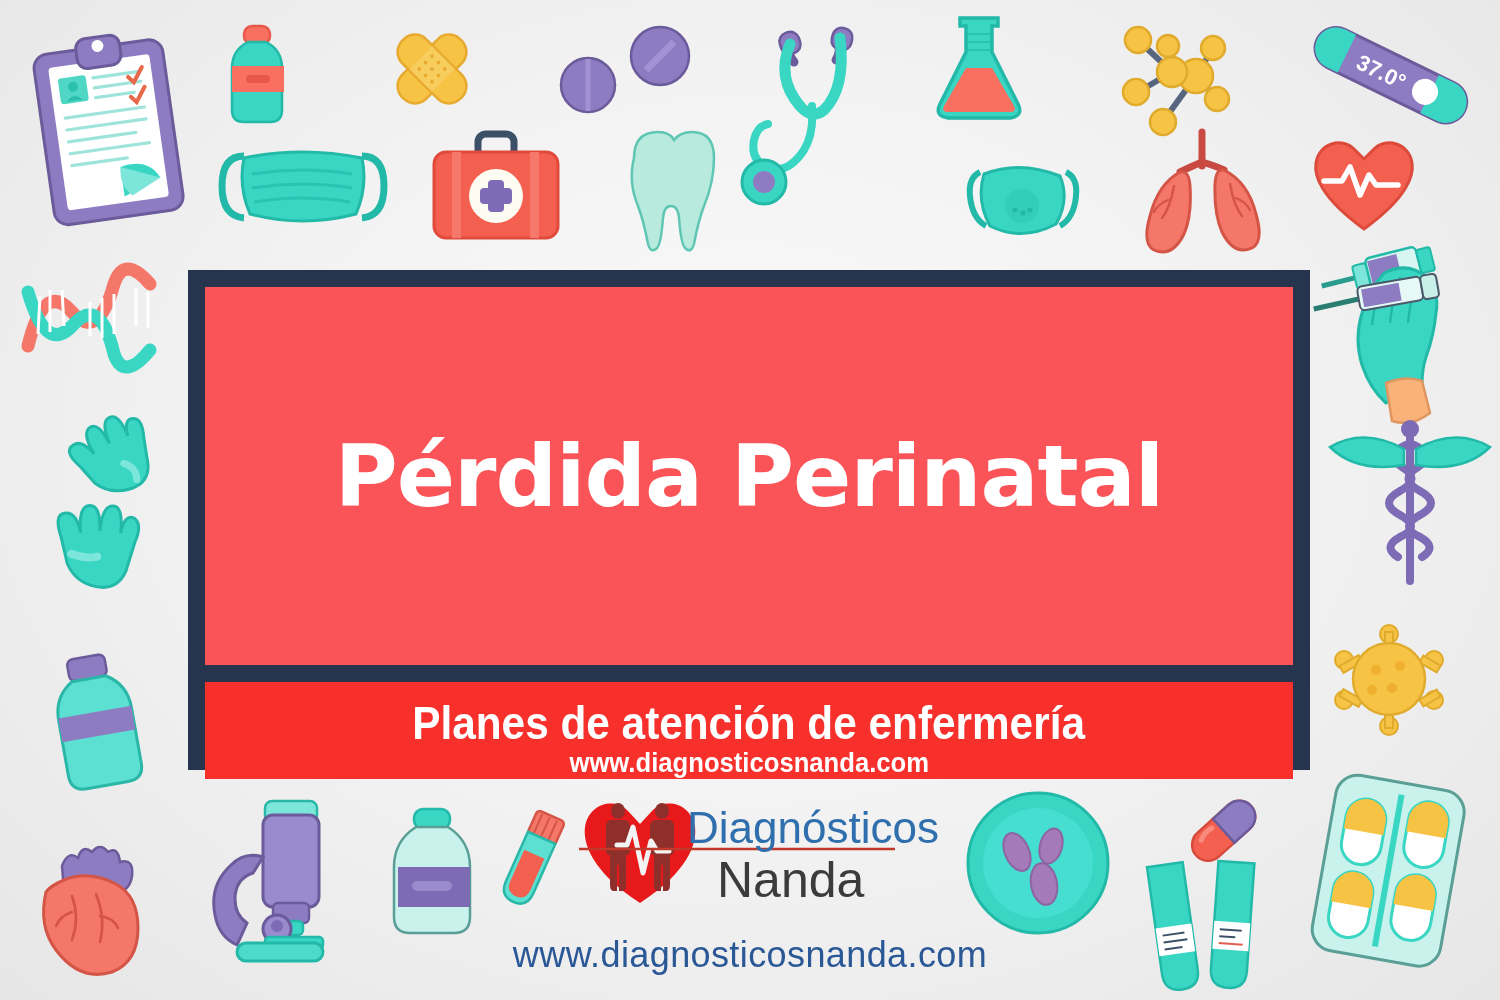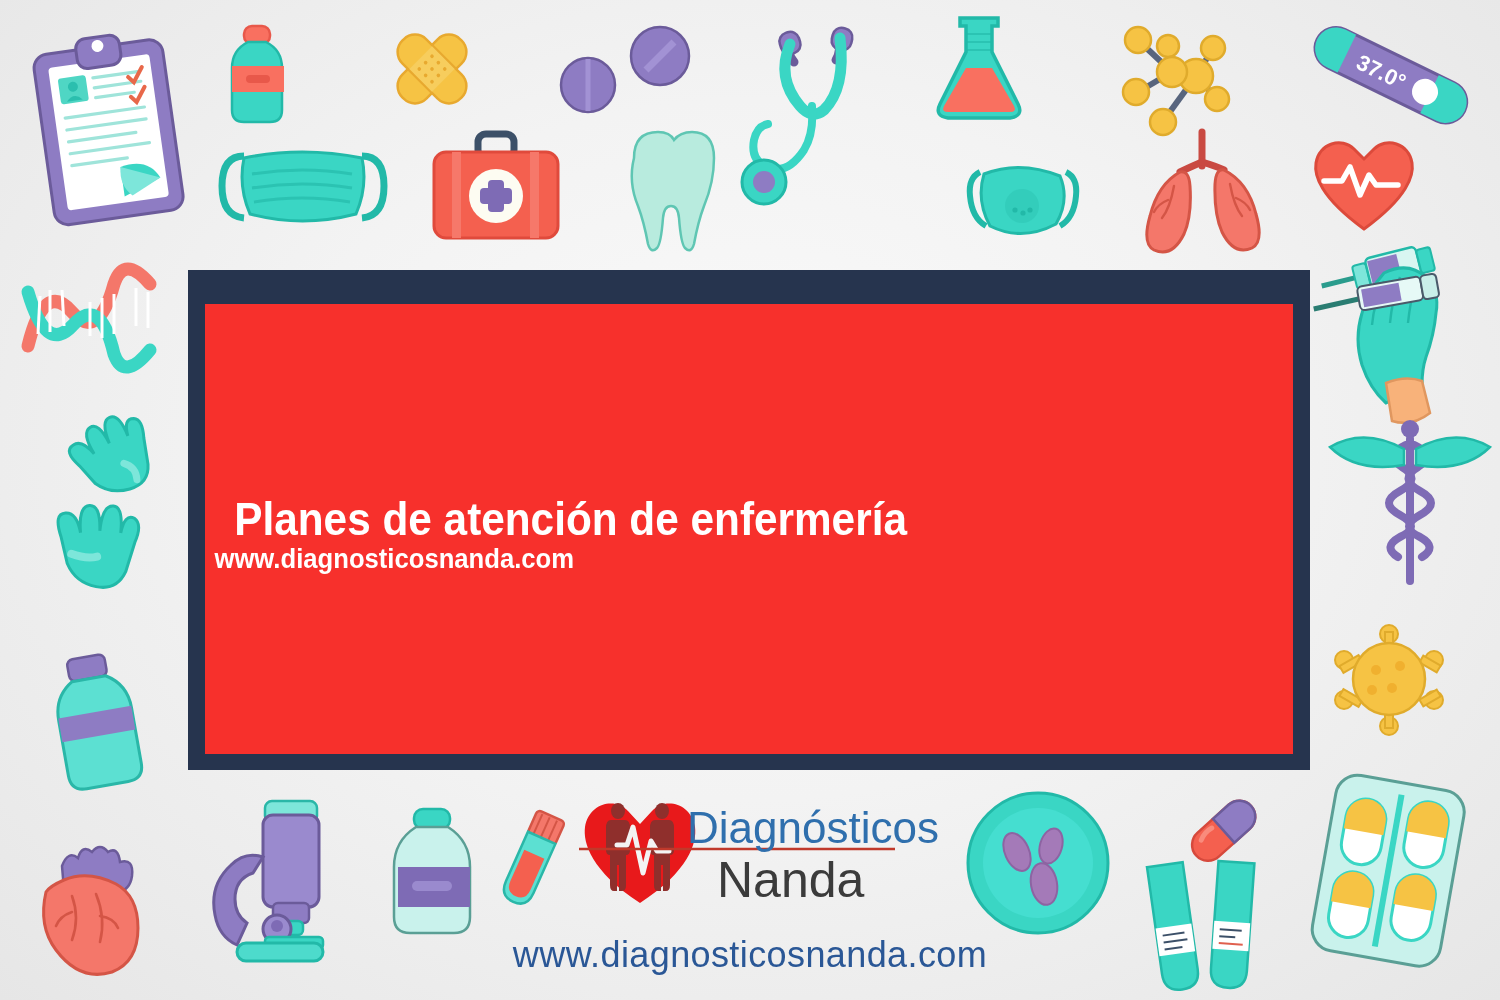--- a/index.html
+++ b/index.html
@@ -43,22 +43,22 @@
     line-height:1;
     text-align:center;
     font-family:"DejaVu Sans","Liberation Sans",sans-serif;
     white-space:nowrap;
   }
   .band-gap{flex:0 0 17px;background:#26344e;}
   .band{
     flex:1 1 auto;
     background:#f7302c;
     display:flex;flex-direction:column;
-    align-items:flex-start;justify-content:center;
-    padding-top:12px;
+    align-items:center;justify-content:center;
+    padding-top:18px;
   }
   .band-title{
     color:#ffffff;
     font-size:46px;
     font-weight:bold;
     line-height:1.02;
     text-align:center;
     white-space:nowrap;
     transform:scaleX(0.92);
     font-family:"Liberation Sans","DejaVu Sans",sans-serif;
@@ -523,20 +523,23 @@
           <path d="M94 44 a20 20 0 0 1 20 -20 h0 a20 20 0 0 1 20 20 v13 h-40z"></path>
           <path d="M32 126 a20 20 0 0 1 20 -20 h0 a20 20 0 0 1 20 20 v13 h-40z"></path>
           <path d="M94 118 a20 20 0 0 1 20 -20 h0 a20 20 0 0 1 20 20 v13 h-40z"></path>
         </g>
       </g>
     </svg>
   </div>
 
   <div class="card">
     <div class="card-inner">
+      <div class="hero">
+        <div class="hero-title">Pérdida Perinatal</div>
+      </div>
       <div class="band-gap"></div>
       <div class="band">
         <div class="band-title">Planes de atención de enfermería</div>
         <div class="band-url">www.diagnosticosnanda.com</div>
       </div>
     </div>
   </div>
 
   <svg class="logo" viewBox="0 0 375 118">
     <g>

